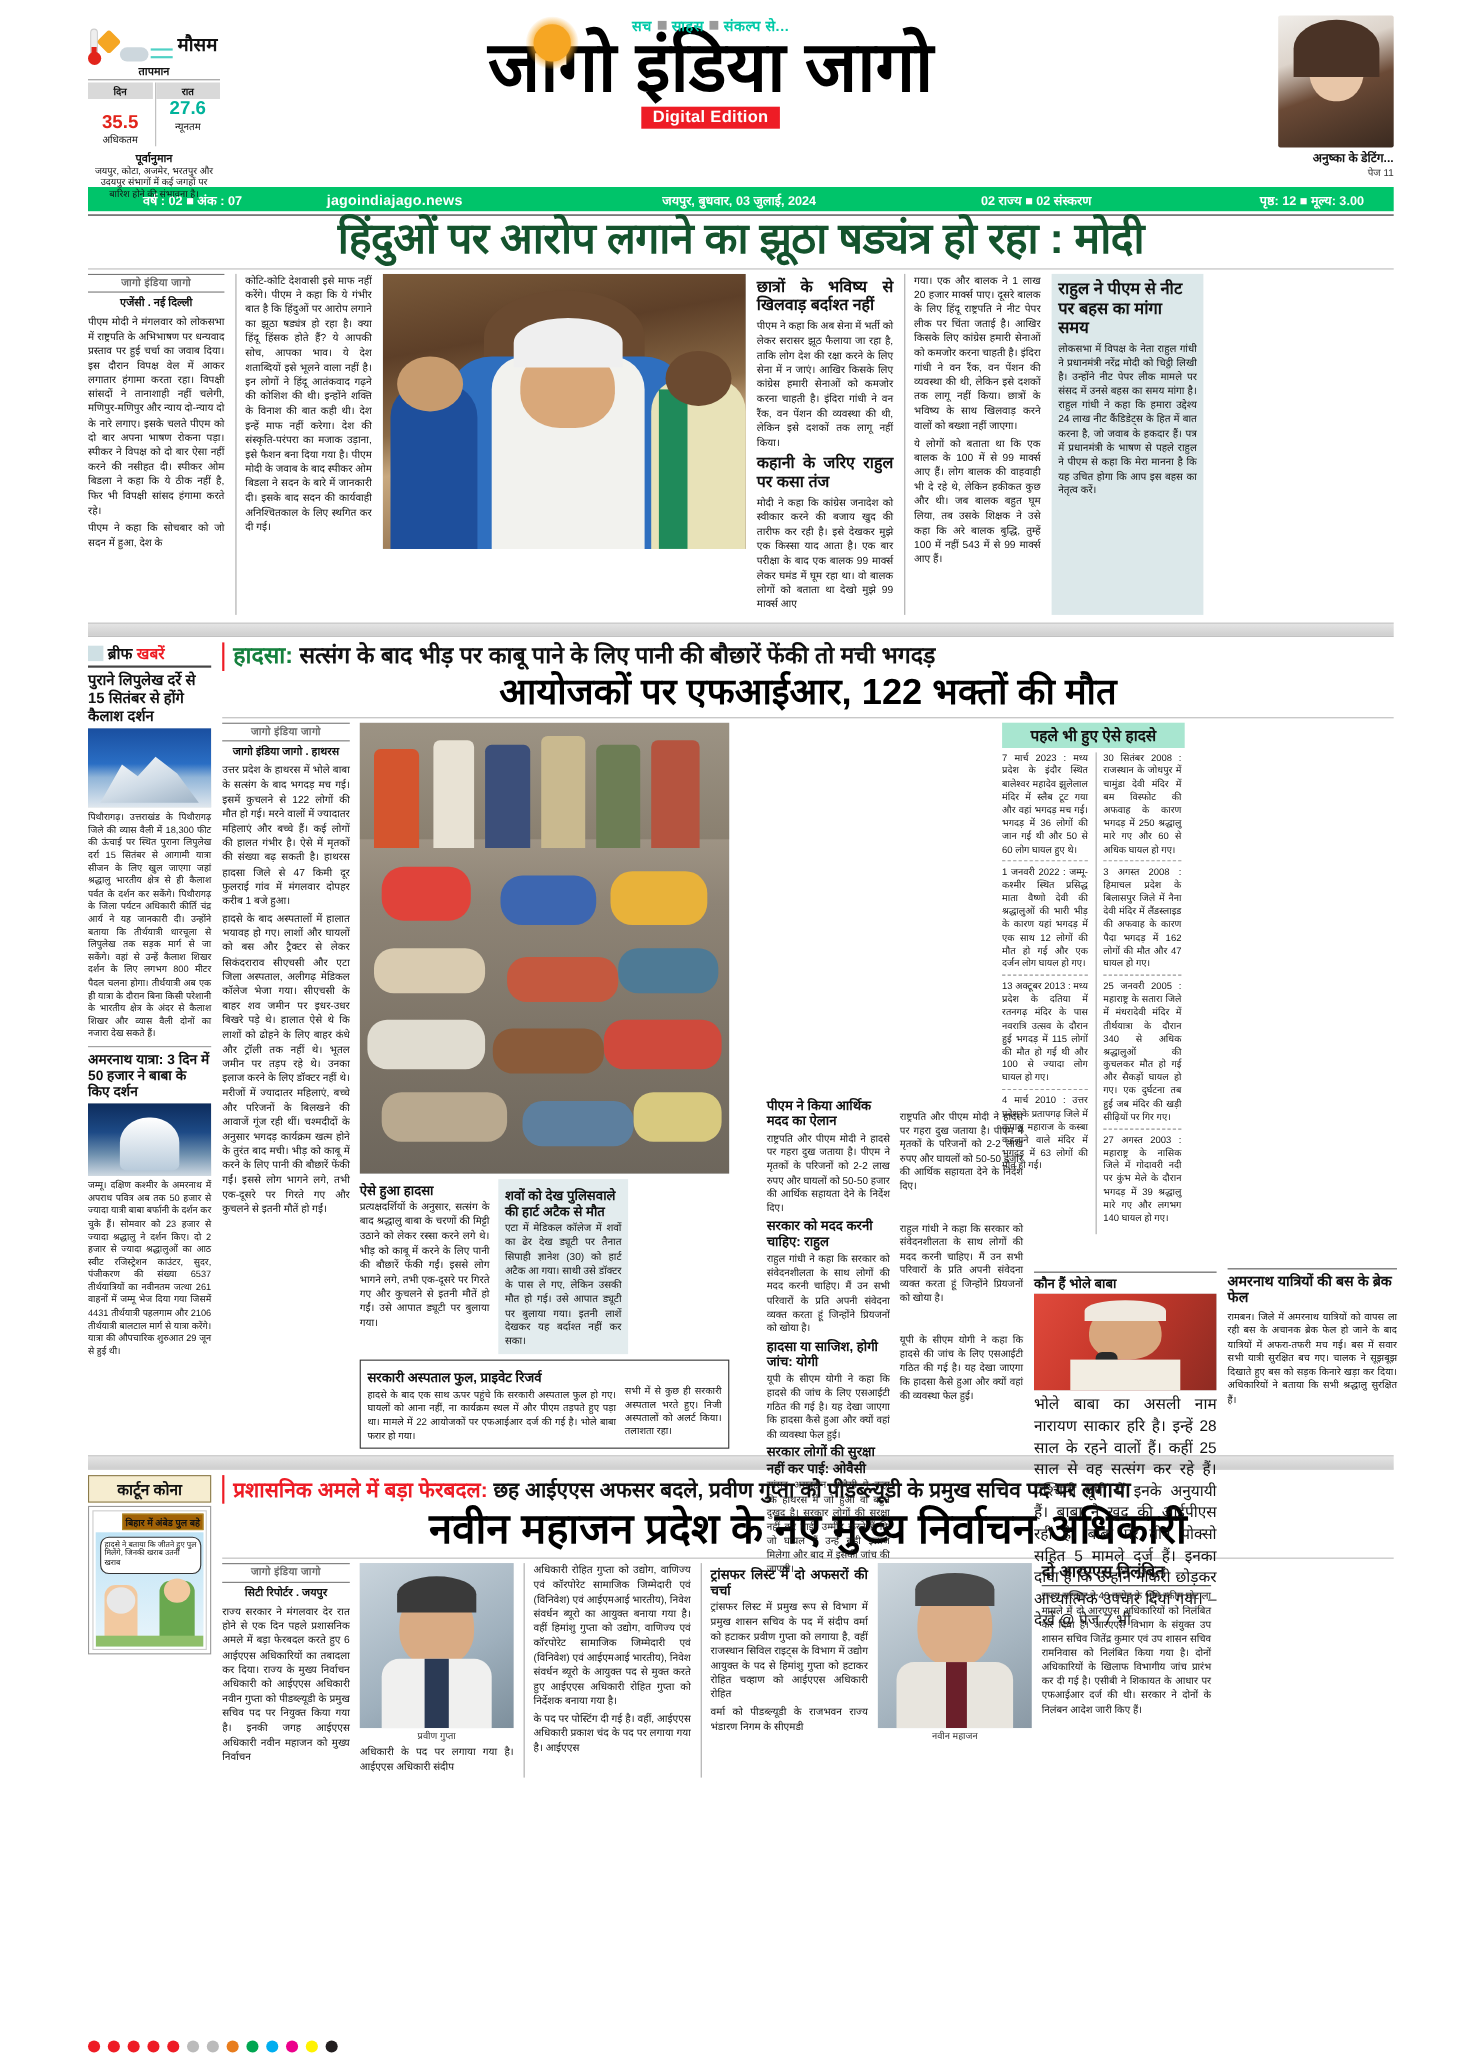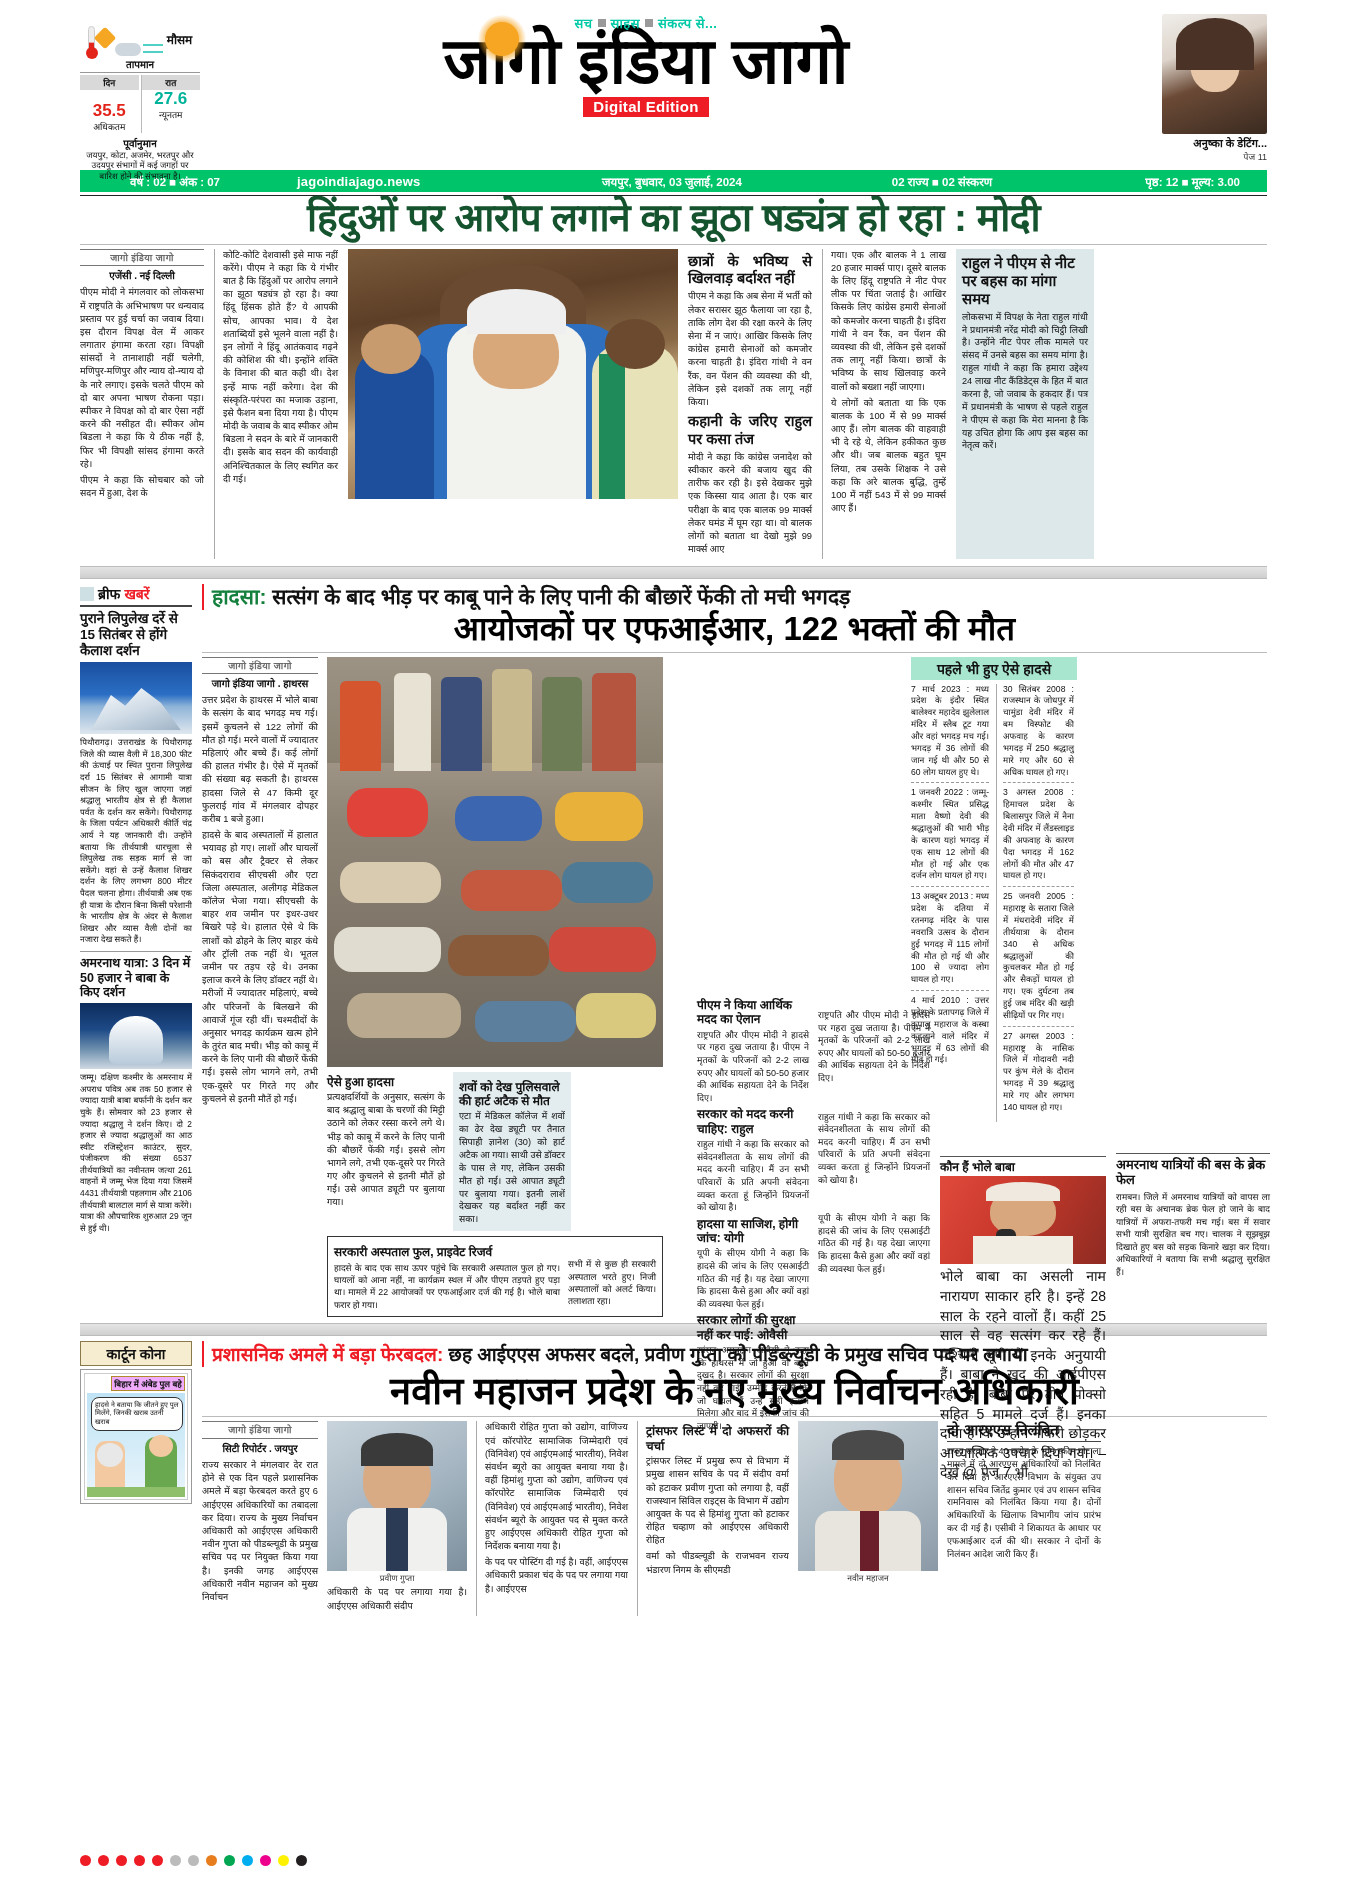--- a/index.html
+++ b/index.html
@@ -16,21 +16,21 @@
   
   .masthead { position: relative; height: 168px; padding: 8px 80px 0 80px; display: flex; align-items: flex-start; }
 
   .weather-box { width: 120px; padding-top: 14px; text-align: center; position: relative; }
   .wx-icons { display: flex; align-items: flex-end; justify-content: center; gap: 2px; height: 34px; }
   .thermo { width: 7px; height: 30px; background: linear-gradient(#eee 0%, #eee 55%, #e2241b 56%, #e2241b 100%); border: 1px solid #ccc; border-radius: 4px; position: relative; }
   .thermo:after { content:""; position:absolute; left:-3px; bottom:-4px; width:12px; height:12px; background:#e2241b; border-radius:50%; }
   .sun-sm { width: 16px; height: 16px; background: #f5a623; border-radius: 3px; margin-bottom: 10px; transform: rotate(45deg); }
   .cloud-sm { width: 26px; height: 13px; background: #cdd7dd; border-radius: 9px; }
   .wind-sm { width: 20px; height: 9px; border-top: 2px solid #4fd1c5; border-bottom: 2px solid #4fd1c5; margin-bottom: 3px; }
-  .wx-title { font-size: 12px; font-weight: bold; color: #111; margin-left: 4px; }
+  .wx-title { font-size: 17px; font-weight: bold; color: #111; margin-left: 4px; }
   .wx-row0 { display:flex; align-items:center; justify-content:center; }
   .wx-label { font-size: 10px; font-weight: bold; text-align: center; margin-top: 1px; color:#111; }
   .wx-temps { display: flex; justify-content: center; gap: 2px; margin-top: 2px; }
   .wx-col { flex: 1; }
   .wx-col + .wx-col { border-left: 1px solid #bbb; }
   .wx-hdr { background: #d9d9d9; font-size: 9px; font-weight: bold; padding: 1px 0; color:#111; }
   .wx-val-day { font-size: 17px; font-weight: bold; color: #e2241b; line-height: 1.05; margin-top: 12px; }
   .wx-val-night { font-size: 17px; font-weight: bold; color: #00b39b; line-height: 1.05; }
   .wx-sub { font-size: 9px; color: #111; }
   .wx-fc-title { font-size: 10px; font-weight: bold; margin-top: 3px; color:#111; }
@@ -372,21 +372,21 @@
     </div>
 
     <div class="greybar-wide" style="margin-top:6px;"></div>
 
     <div style="display:flex;gap:10px;">
 
       <div style="width:112px;">
         <div class="cartoon-head">कार्टून कोना</div>
         <div class="cartoon-box">
           <div style="background:#fff;border:1px solid #ccc;margin:3px;padding:2px;">
-            <div style="background:#f0abfc;border:1px solid #b08a2a;font-size:8.5px;font-weight:bold;text-align:center;padding:1px;color:#111;margin-left:24px;">बिहार में अंबेड पुल बहे</div>
+            <div style="background:#a16207;border:1px solid #b08a2a;font-size:8.5px;font-weight:bold;text-align:center;padding:1px;color:#111;margin-left:24px;">बिहार में अंबेड पुल बहे</div>
             <div style="position:relative;height:104px;margin-top:2px;background:linear-gradient(#bfe3f5,#e9f5fb);overflow:hidden;">
               <div style="position:absolute;left:4px;top:4px;width:92px;height:34px;background:#fff;border:1px solid #333;border-radius:8px;font-size:7px;line-height:1.2;padding:3px;color:#111;">हादसे ने बताया कि जीतने हुए पुल मिलेंगे, जिनकी खराब उतनी खराब</div>
               <div style="position:absolute;left:8px;bottom:2px;width:30px;height:54px;background:#f2c9a0;border-radius:10px 10px 0 0;"></div>
               <div style="position:absolute;left:10px;bottom:30px;width:26px;height:24px;background:#e8e8e8;border-radius:50%;"></div>
               <div style="position:absolute;right:8px;bottom:2px;width:32px;height:58px;background:#6aa84f;border-radius:10px 10px 0 0;"></div>
               <div style="position:absolute;right:12px;bottom:40px;width:24px;height:22px;background:#f2c9a0;border-radius:50%;"></div>
               <div style="position:absolute;left:0;bottom:0;width:100%;height:10px;background:#8fbf6a;"></div>
             </div>
           </div>
         </div>

